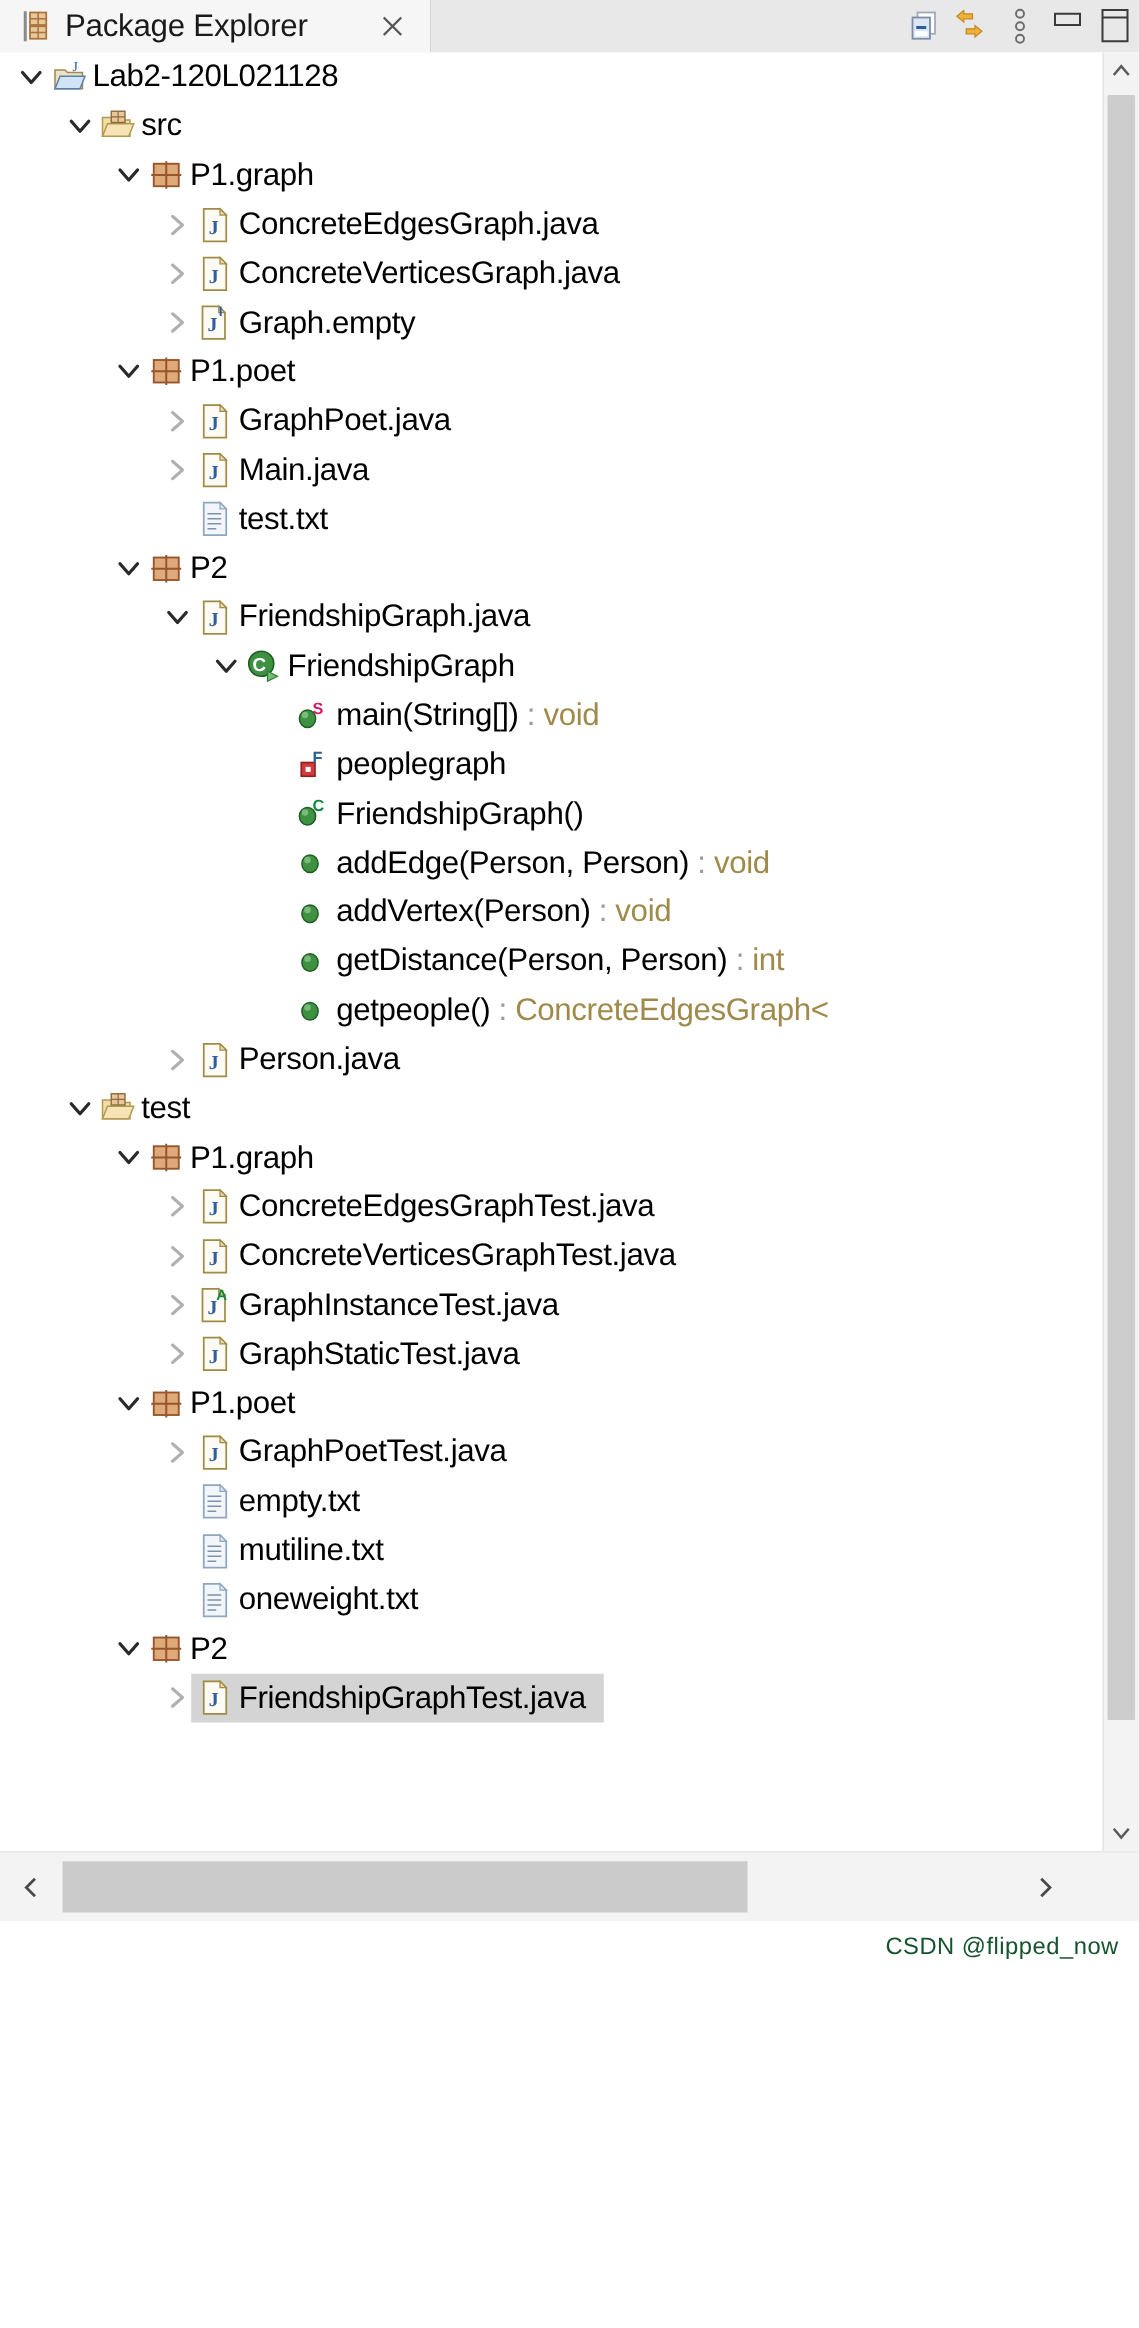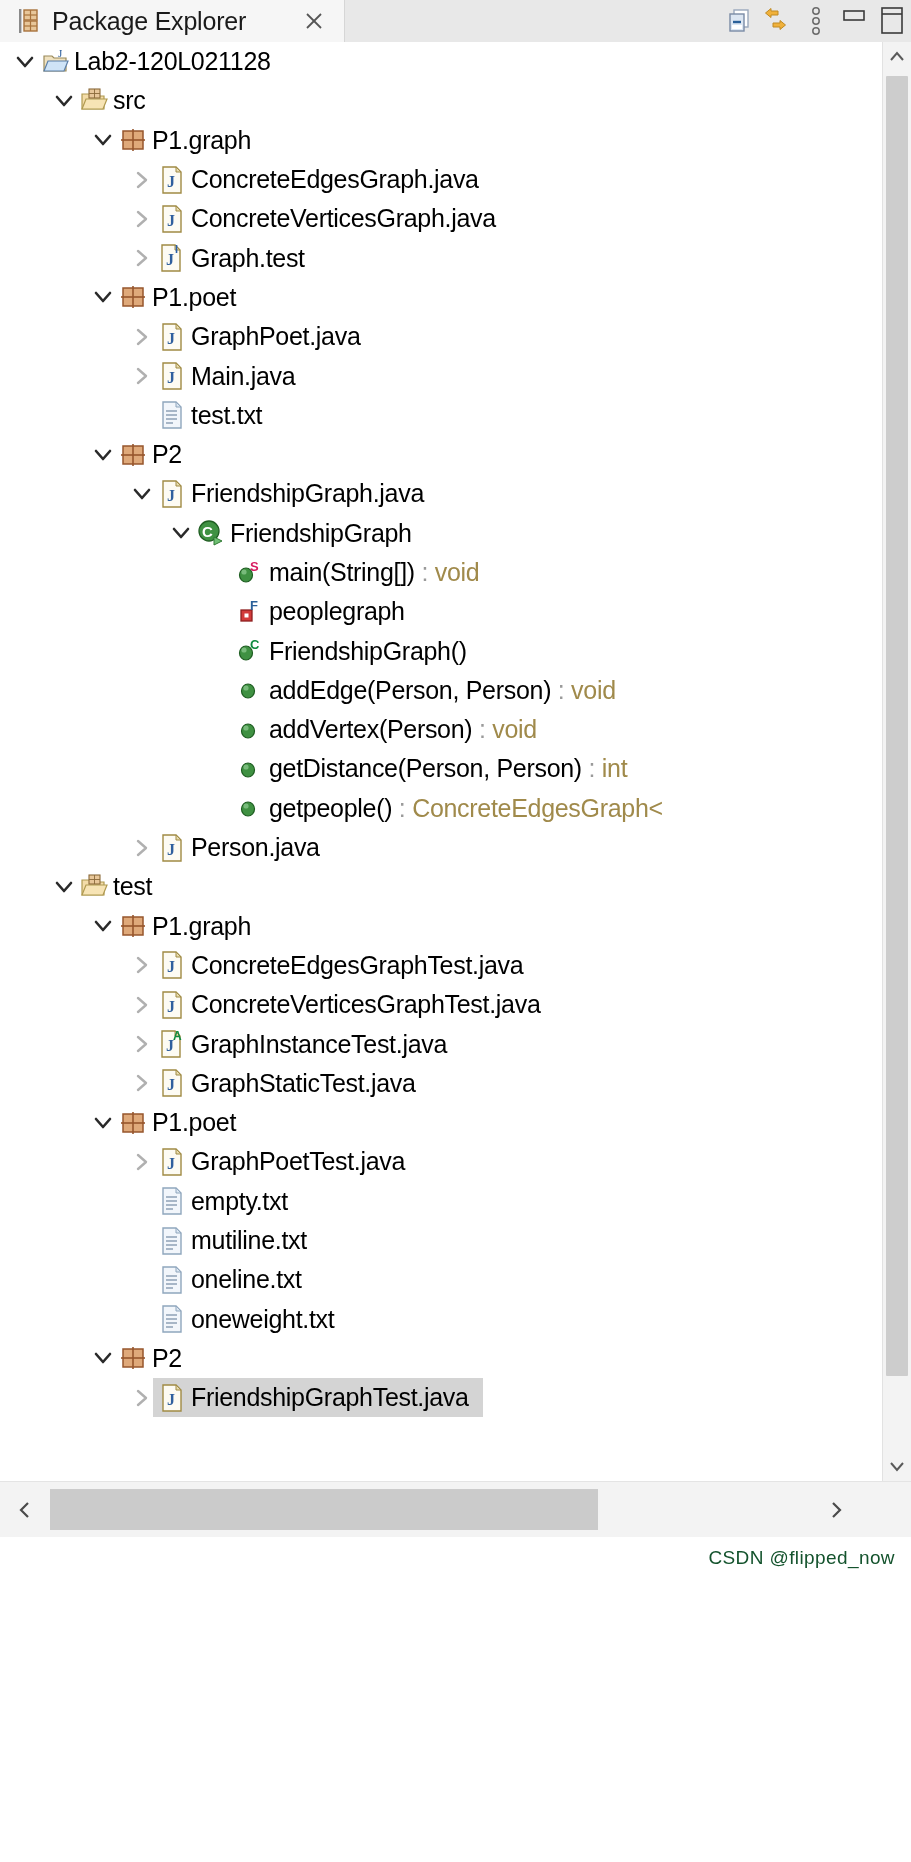--- a/index.html
+++ b/index.html
@@ -207,21 +207,21 @@
             </svg>
           </span>
           <span class="icon">
             <svg class="glyph" width="28" height="30" viewBox="0 0 28 30">
               <path d="M4 2 L17 2 L22 7 L22 28 L4 28 Z" fill="#fdfbf3" stroke="#a08b44" stroke-width="1.4"></path>
               <path d="M17 2 L17 7 L22 7 Z" fill="#e8dcb0" stroke="#a08b44" stroke-width="1"></path>
               <text x="8" y="22" font-size="16" fill="#2f5f9e" font-family="Liberation Serif,serif" font-weight="bold">J</text>
               <text x="17" y="10" font-size="11" fill="#2a5fa8" font-family="Liberation Sans,sans-serif" font-weight="bold">I</text>
             </svg>
           </span>
-          <span class="label">Graph.test</span>
+          <span class="label">Graph.empty</span>
         </div>
         <div class="row">
           <span style="display:inline-block;width:88px;min-width:88px;"></span>
           <span class="twisty">
             <svg class="glyph" width="22" height="22" viewBox="0 0 22 22">
               <polyline points="4,7 11,15 18,7" fill="none" stroke="#2a2a2a" stroke-width="2.6" stroke-linecap="round" stroke-linejoin="round"></polyline>
             </svg>
           </span>
           <span class="icon">
             <svg class="glyph" width="26" height="26" viewBox="0 0 26 26">
@@ -576,35 +576,20 @@
             <svg class="glyph" width="26" height="30" viewBox="0 0 26 30">
               <path d="M4 2 L17 2 L22 7 L22 28 L4 28 Z" fill="#f2f6fb" stroke="#8fa6bd" stroke-width="1.4"></path>
               <path d="M17 2 L17 7 L22 7 Z" fill="#dce7f2" stroke="#8fa6bd" stroke-width="1"></path>
               <line x1="7" y1="11" x2="18" y2="11" stroke="#7e93ab" stroke-width="1.3"></line>
               <line x1="7" y1="15" x2="18" y2="15" stroke="#7e93ab" stroke-width="1.3"></line>
               <line x1="7" y1="19" x2="18" y2="19" stroke="#7e93ab" stroke-width="1.3"></line>
               <line x1="7" y1="23" x2="14" y2="23" stroke="#7e93ab" stroke-width="1.3"></line>
             </svg>
           </span>
           <span class="label">mutiline.txt</span>
-        </div>
-        <div class="row">
-          <span style="display:inline-block;width:127px;min-width:127px;"></span>
-          <span class="twisty"></span>
-          <span class="icon">
-            <svg class="glyph" width="26" height="30" viewBox="0 0 26 30">
-              <path d="M4 2 L17 2 L22 7 L22 28 L4 28 Z" fill="#f2f6fb" stroke="#8fa6bd" stroke-width="1.4"></path>
-              <path d="M17 2 L17 7 L22 7 Z" fill="#dce7f2" stroke="#8fa6bd" stroke-width="1"></path>
-              <line x1="7" y1="11" x2="18" y2="11" stroke="#7e93ab" stroke-width="1.3"></line>
-              <line x1="7" y1="15" x2="18" y2="15" stroke="#7e93ab" stroke-width="1.3"></line>
-              <line x1="7" y1="19" x2="18" y2="19" stroke="#7e93ab" stroke-width="1.3"></line>
-              <line x1="7" y1="23" x2="14" y2="23" stroke="#7e93ab" stroke-width="1.3"></line>
-            </svg>
-          </span>
-          <span class="label">oneline.txt</span>
         </div>
         <div class="row">
           <span style="display:inline-block;width:127px;min-width:127px;"></span>
           <span class="twisty"></span>
           <span class="icon">
             <svg class="glyph" width="26" height="30" viewBox="0 0 26 30">
               <path d="M4 2 L17 2 L22 7 L22 28 L4 28 Z" fill="#f2f6fb" stroke="#8fa6bd" stroke-width="1.4"></path>
               <path d="M17 2 L17 7 L22 7 Z" fill="#dce7f2" stroke="#8fa6bd" stroke-width="1"></path>
               <line x1="7" y1="11" x2="18" y2="11" stroke="#7e93ab" stroke-width="1.3"></line>
               <line x1="7" y1="15" x2="18" y2="15" stroke="#7e93ab" stroke-width="1.3"></line>

